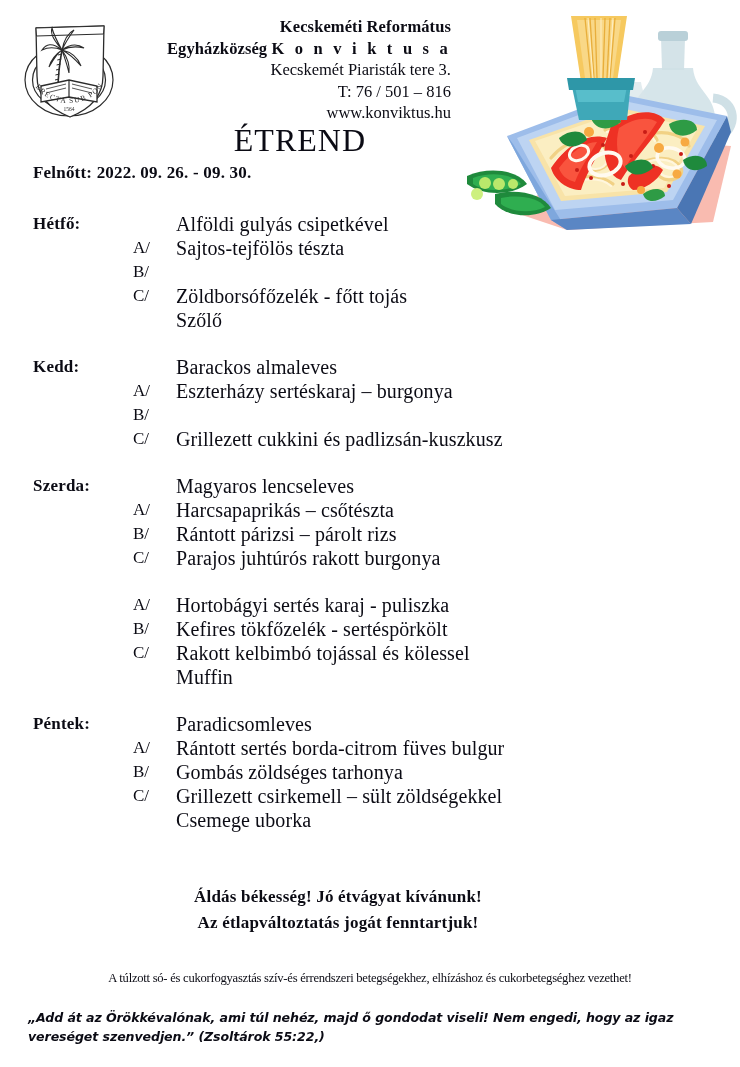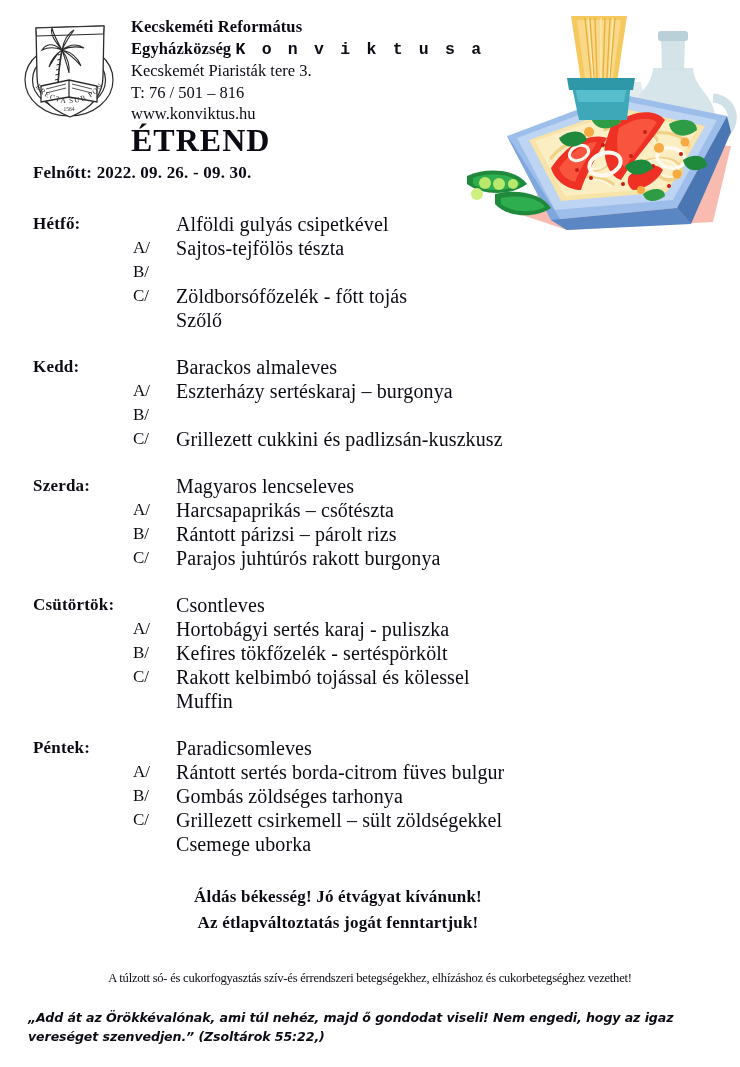--- a/index.html
+++ b/index.html
@@ -33,33 +33,34 @@
     height: 112px;
   }
 
   #org-info {
     position: absolute;
     left: 131px;
     top: 16px;
     width: 320px;
     line-height: 21.5px;
     font-size: 16.5px;
+    text-align: right;
   }
   .org-line { white-space: nowrap; }
   .org-line.bold { font-weight: bold; letter-spacing: 0.1px; }
-  .spaced { letter-spacing: 3.2px; font-family: Liberation Mono, monospace; }
+  .spaced { letter-spacing: 3.2px; }
 
   #etrend-title {
     position: absolute;
     left: 131px;
     top: 122px;
     width: 235px;
-    text-align: left;
+    text-align: right;
     font-size: 32px;
-    font-weight: bold;
+    font-weight: normal;
     letter-spacing: 1px;
     line-height: 36px;
   }
 
   #date-range {
     position: absolute;
     left: 33px;
     top: 163px;
     font-size: 17px;
     font-weight: bold;
@@ -383,24 +384,20 @@
         <span class="opt-label">B/</span>
         <span class="dish">Rántott párizsi – párolt rizs</span>
       </div>
       <div class="menu-row">
         <span class="opt-label">C/</span>
         <span class="dish">Parajos juhtúrós rakott burgonya</span>
       </div>
     </div>
     <div class="day-block">
       <div class="menu-row">
-        <span class="day-label">Csütörtök:</span>
-        <span class="dish">Csontleves</span>
-      </div>
-      <div class="menu-row">
         <span class="opt-label">A/</span>
         <span class="dish">Hortobágyi sertés karaj - puliszka</span>
       </div>
       <div class="menu-row">
         <span class="opt-label">B/</span>
         <span class="dish">Kefires tökfőzelék - sertéspörkölt</span>
       </div>
       <div class="menu-row">
         <span class="opt-label">C/</span>
         <span class="dish">Rakott kelbimbó tojással és kölessel</span>

